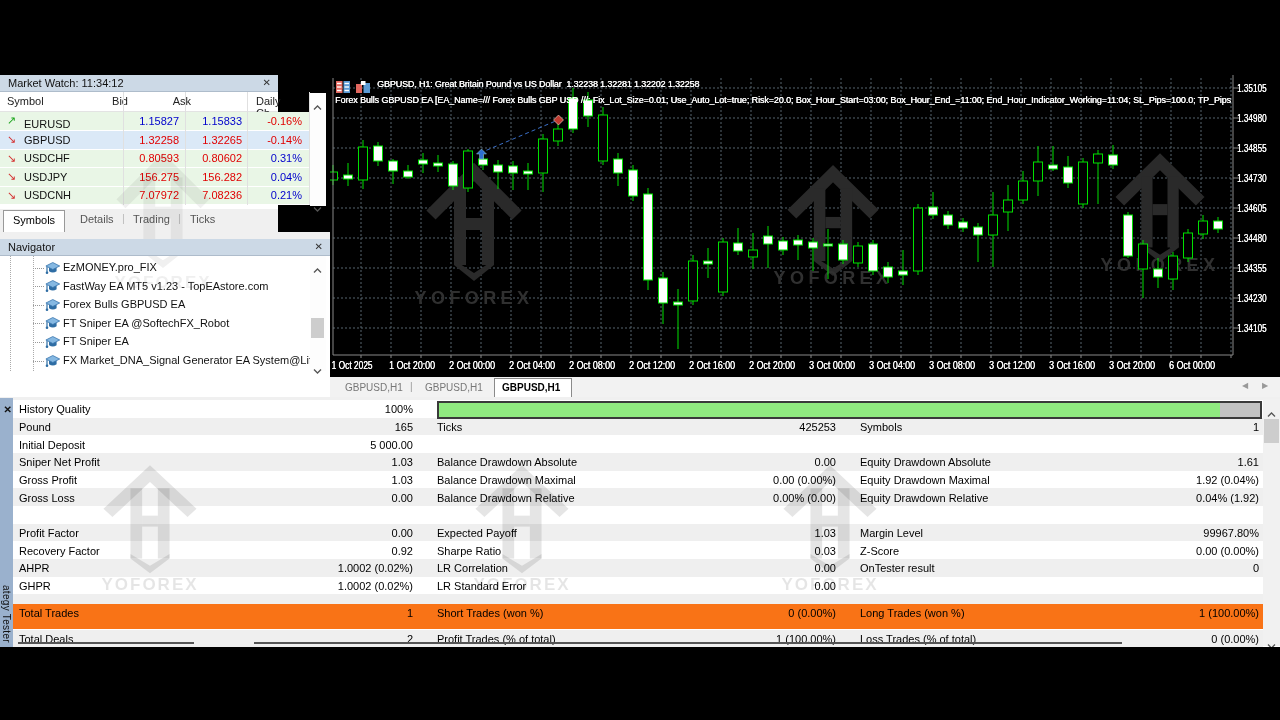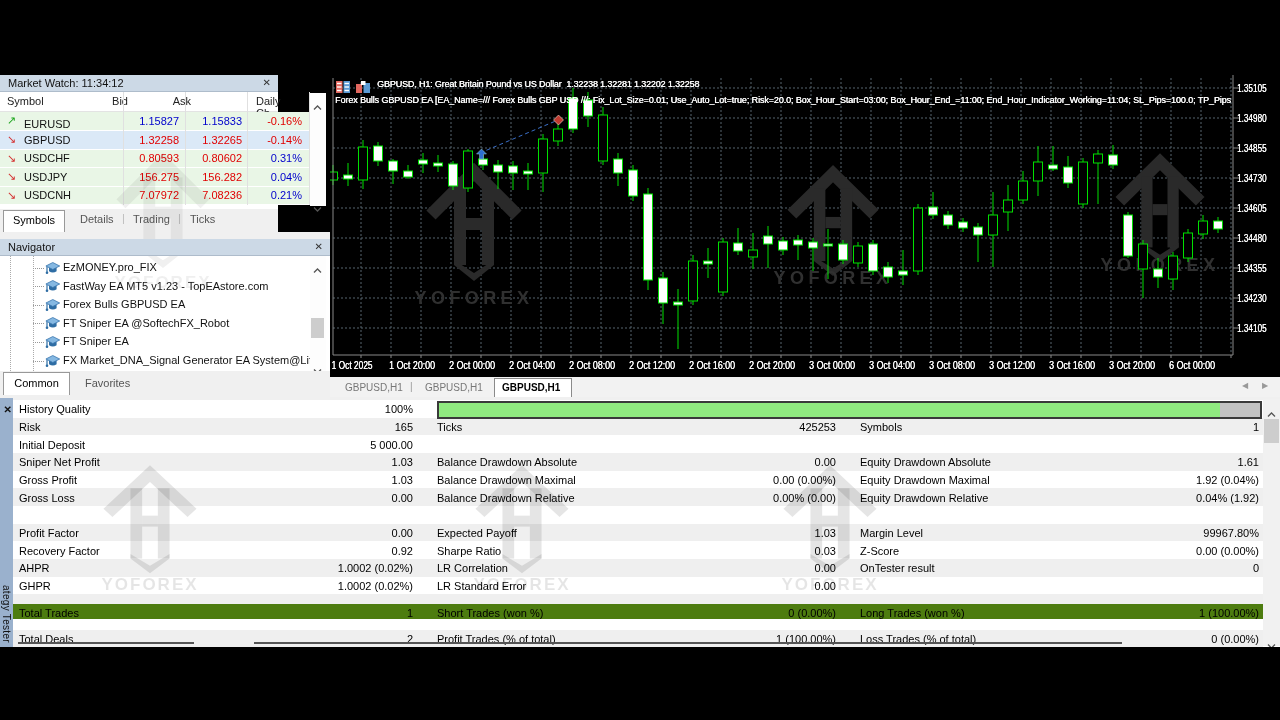--- a/index.html
+++ b/index.html
@@ -456,24 +456,20 @@
 </div>
 <div class="scol" style="left:310px;top:17px;height:115px">
 <span class="sarr" style="top:3px"><svg width="9" height="5" viewBox="0 0 9 5">
           <polyline points="1,4.5 4.5,1 8,4.5" fill="none" stroke="#555" stroke-width="1.3"></polyline>
         </svg></span>
 <span class="sarr" style="top:104px"><svg width="9" height="5" viewBox="0 0 9 5">
           <polyline points="1,0.5 4.5,4 8,0.5" fill="none" stroke="#555" stroke-width="1.3"></polyline>
         </svg></span>
 <div style="position:absolute;left:1px;top:62px;width:13px;height:20px;background:#cdcdcd"></div>
 </div>
-<div class="tabstrip" style="top:132px;height:26px">
-<div class="atab" style="left:3px;top:1px;width:67px;height:23px;padding-top:4px">Common</div>
-<span style="position:absolute;left:85px;top:6px">Favorites</span>
-</div>
 </div>
 
 <svg width="330" height="230" viewBox="0 0 330 230" style="position:absolute;left:0;top:140px;z-index:6;pointer-events:none">
 <g transform="translate(118.0,18) scale(0.978,0.974)" fill="rgba(40,40,40,0.07)">
       <path d="M 3,47 L 46,4 L 89,47" stroke="rgba(40,40,40,0.07)" stroke-width="13" fill="none"></path>
       <rect x="26" y="20" width="12" height="77"></rect>
       <rect x="54" y="20" width="12" height="77"></rect>
       <rect x="38" y="50" width="16" height="12"></rect>
       <polygon points="26,92 46,105 66,92 66,97 46,113 26,97"></polygon>
     </g>
@@ -481,21 +477,21 @@
 </svg>
 
 <div style="position:absolute;left:0;top:397px;width:1280px;height:250px;background:#fff">
 <div style="position:absolute;left:0;top:0;width:1280px;height:3px;background:#f0f0f0"></div>
 </div>
 <div class="brow" style="top:400.20px;height:17.65px;background:#ffffff">
     <span class="bl" style="left:6px">History Quality</span>
     <span class="bv" style="right:850px">100%</span>
   </div>
 <div class="brow" style="top:417.85px;height:17.65px;background:#efefef">
-    <span class="bl" style="left:6px">Risk</span>
+    <span class="bl" style="left:6px">Pound</span>
     <span class="bv" style="right:850px">165</span>
     <span class="bl" style="left:424px">Ticks</span>
     <span class="bv" style="right:427px">425253</span>
     <span class="bl" style="left:847px">Symbols</span>
     <span class="bv" style="right:4px">1</span>
   </div>
 <div class="brow" style="top:435.50px;height:17.65px;background:#ffffff">
     <span class="bl" style="left:6px">Initial Deposit</span>
     <span class="bv" style="right:850px">5 000.00</span>
   </div>
@@ -548,21 +544,21 @@
     <span class="bl" style="left:847px">OnTester result</span>
     <span class="bv" style="right:4px">0</span>
   </div>
 <div class="brow" style="top:576.70px;height:17.65px;background:#ffffff">
     <span class="bl" style="left:6px">GHPR</span>
     <span class="bv" style="right:850px">1.0002 (0.02%)</span>
     <span class="bl" style="left:424px">LR Standard Error</span>
     <span class="bv" style="right:427px">0.00</span>
   </div>
 <div class="brow" style="top:594.35px;height:17.65px;background:#efefef"></div>
-<div class="brow" style="top:604px;height:15px;background:#4d7c0f">
+<div class="brow" style="top:604px;height:25px;background:#f97316">
     <span class="bl" style="left:6px">Total Trades</span>
     <span class="bv" style="right:850px">1</span>
     <span class="bl" style="left:424px">Short Trades (won %)</span>
     <span class="bv" style="right:427px">0 (0.00%)</span>
     <span class="bl" style="left:847px">Long Trades (won %)</span>
     <span class="bv" style="right:4px">1 (100.00%)</span>
   </div>
 <div class="brow" style="top:629.65px;height:17.65px;background:#efefef">
     <span class="bl" style="left:6px">Total Deals</span>
     <span class="bv" style="right:850px">2</span>

